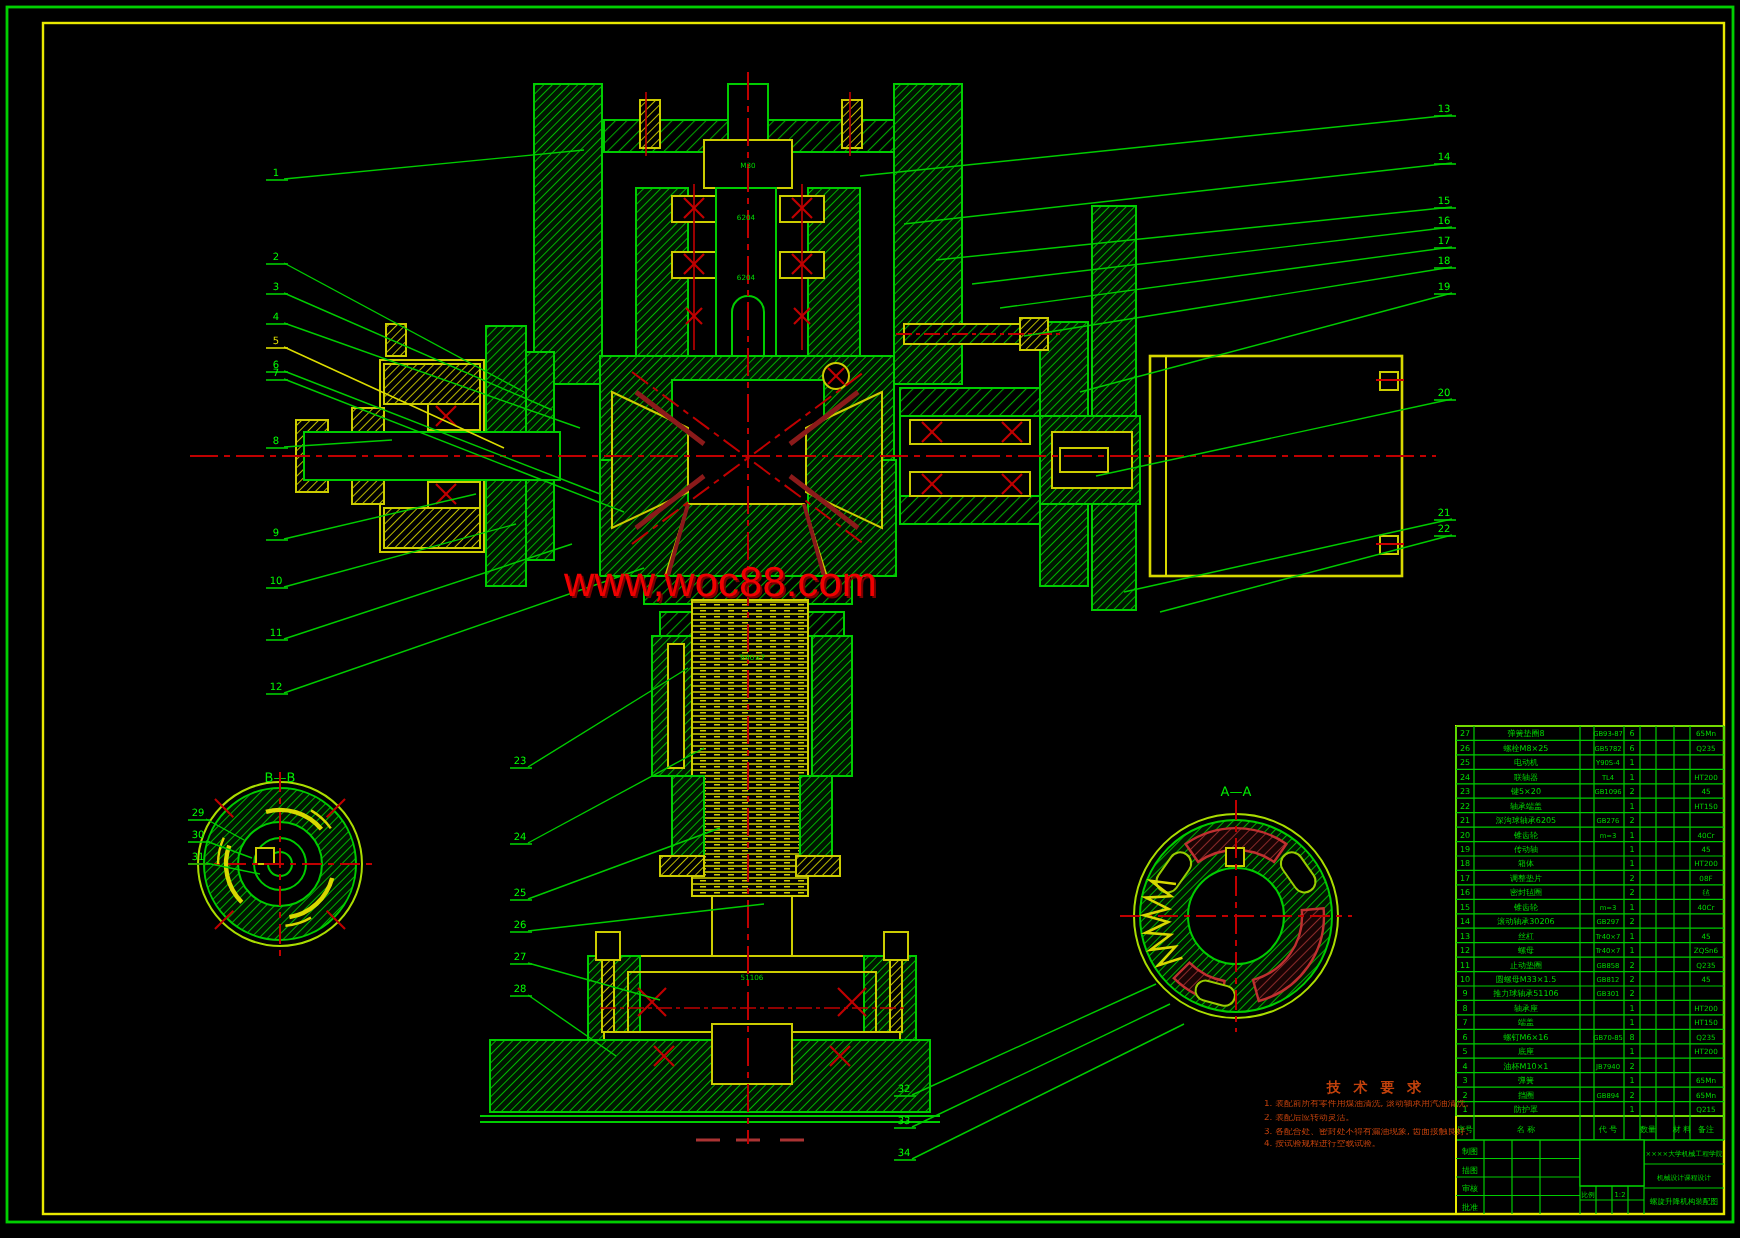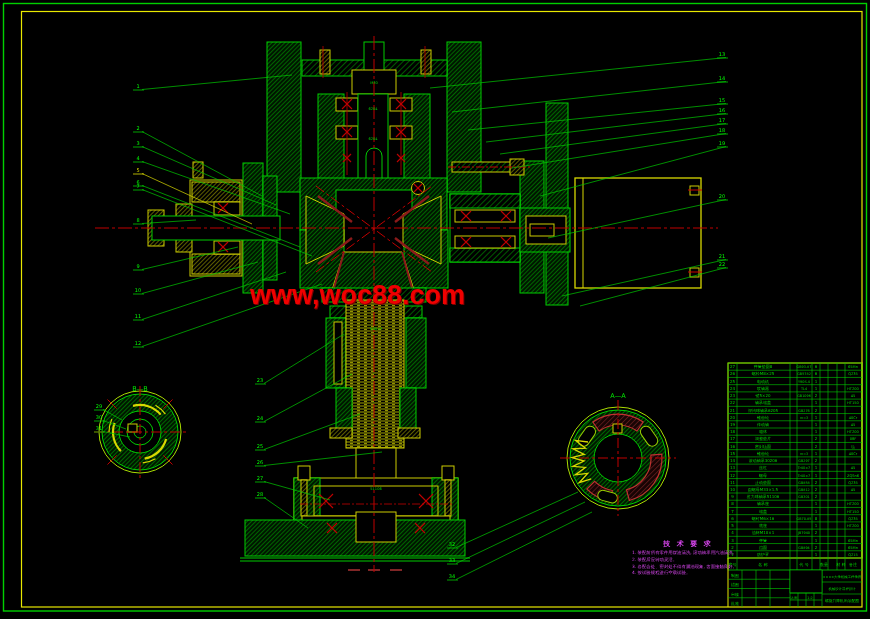--- a/index.html
+++ b/index.html
@@ -1,23 +1,23 @@
 <!DOCTYPE html>
 <html><head>
 <meta charset="utf-8">
 <style>
   html,body{margin:0;padding:0;background:#000;}
   .canvas{position:relative;width:870px;height:619px;background:#000;overflow:hidden;
           font-family:"DejaVu Sans",sans-serif;}
   svg{position:absolute;left:0;top:0;}
-  .watermark{position:absolute;left:250px;top:280px;width:230px;
-             font-family:"Liberation Sans",sans-serif;font-weight:bold;
-             font-size:27px;color:#f00000;letter-spacing:0px;white-space:nowrap;
+  .watermark{position:absolute;left:282px;top:280px;width:230px;
+             font-family:"Liberation Sans",sans-serif;font-weight:normal;
+             font-size:21px;color:#f00000;letter-spacing:0px;white-space:nowrap;
              text-shadow:1px 1px 0 #7a0000;}
-  .notes{position:absolute;left:632px;top:539px;width:112px;color:#d946ef;}
+  .notes{position:absolute;left:632px;top:539px;width:112px;color:#c2410c;}
   .notes .t{font-size:7px;font-weight:bold;text-align:center;letter-spacing:2px;margin-bottom:1px;}
   .notes .l{font-size:4.4px;line-height:6.8px;white-space:nowrap;overflow:hidden;}
 </style>
 </head>
 <body>
 
 <div class="canvas">
 
 <svg id="cad" width="870" height="619" viewBox="0 0 870 619">
   <defs>

